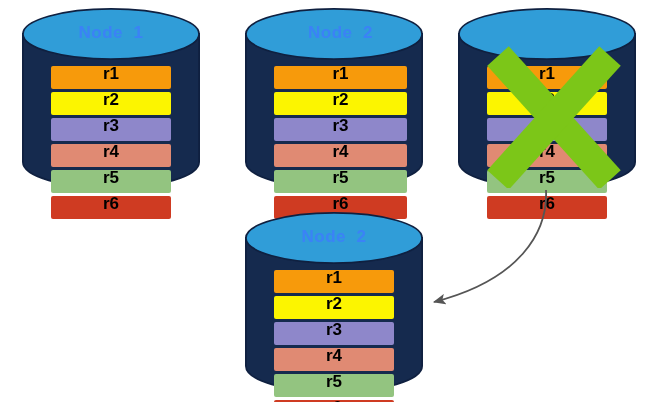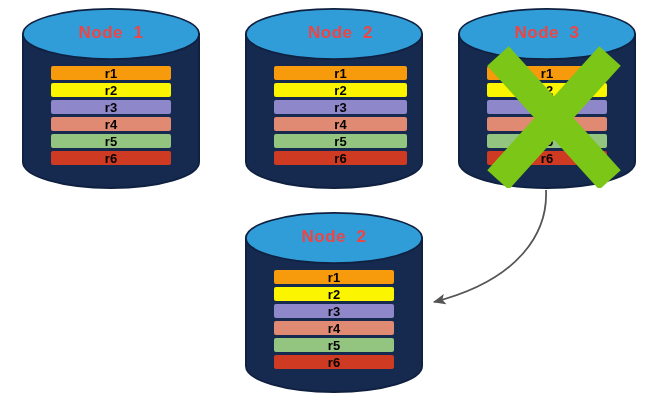--- a/index.html
+++ b/index.html
@@ -24,45 +24,45 @@
     position: absolute;
     left: 0;
     top: 0;
     overflow: visible;
   }
   .node-title {
     position: absolute;
     left: 0;
     width: 100%;
     text-align: center;
-    color: #ef4444;
+    color: #3b82f6;
     font-weight: bold;
     font-size: 17px;
     letter-spacing: 0.5px;
     white-space: pre;
     pointer-events: none;
   }
   .rows {
     position: absolute;
     left: 0;
     width: 100%;
     box-sizing: border-box;
     display: flex;
     flex-direction: column;
   }
   .row-bar {
     position: relative;
     box-sizing: border-box;
-    height: 14px;
+    height: 23px;
     margin-bottom: 3px;
     border-radius: 2px;
     text-align: center;
     color: #000000;
     font-weight: bold;
-    font-size: 13px;
+    font-size: 17px;
     line-height: 15px;
   }
   .row-bar:last-child { margin-bottom: 0; }
 
   
   .x-mark {
     position: absolute;
     pointer-events: none;
   }
 
@@ -110,21 +110,20 @@
           <div class="row-bar" style="background: rgb(224, 138, 115);">r4</div>
           <div class="row-bar" style="background: rgb(147, 196, 128);">r5</div>
           <div class="row-bar" style="background: rgb(207, 59, 34);">r6</div>
         </div>
       </div>
       <div class="node" style="left: 458px; top: 8px; width: 178px; height: 180px;">
         <svg class="node-svg" width="178" height="180" viewBox="0 0 178 180">
           <path d="M 0.9,26 L 0.9,154 A 88.1,26 0 0 0 177.1,154 L 177.1,26 Z" fill="#152a4e" stroke="#0f2040" stroke-width="1.8"></path>
           <ellipse cx="89" cy="26" rx="88.1" ry="25.1" fill="#309dd8" stroke="#0f2040" stroke-width="1.8"></ellipse>
         </svg>
-        <div class="node-title" style="top: 15px;">Node  3</div>
         <div class="rows" style="top: 58px; padding-left: 29px; padding-right: 29px;">
           <div class="row-bar" style="background: rgb(247, 154, 11);">r1</div>
           <div class="row-bar" style="background: rgb(252, 245, 0);">r2</div>
           <div class="row-bar" style="background: rgb(142, 135, 202);">r3</div>
           <div class="row-bar" style="background: rgb(224, 138, 115);">r4</div>
           <div class="row-bar" style="background: rgb(147, 196, 128);">r5</div>
           <div class="row-bar" style="background: rgb(207, 59, 34);">r6</div>
         </div>
         <svg class="x-mark" width="178" height="180" viewBox="0 0 178 180" style="left: 0px; top: 0px;">
           <g stroke="#7cc618" stroke-width="29" stroke-linecap="butt">

